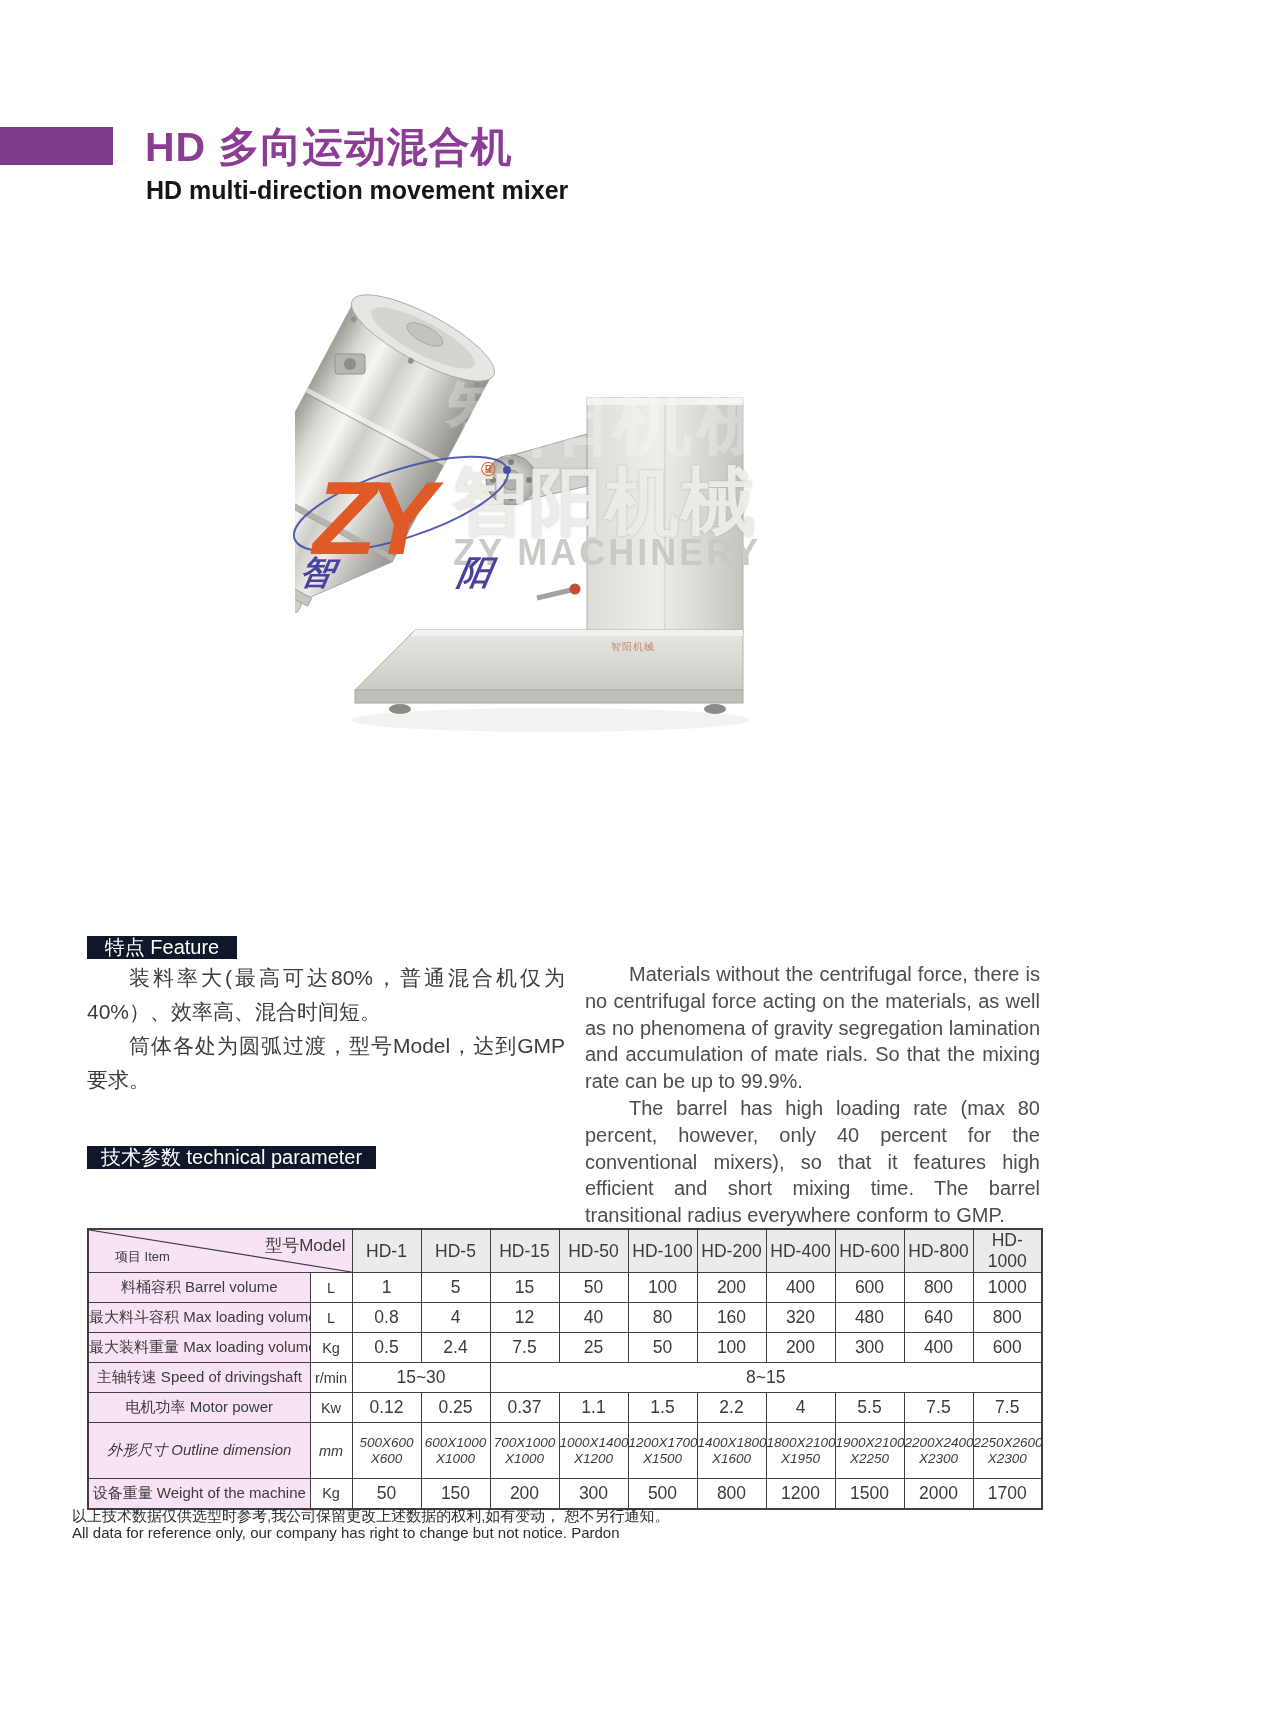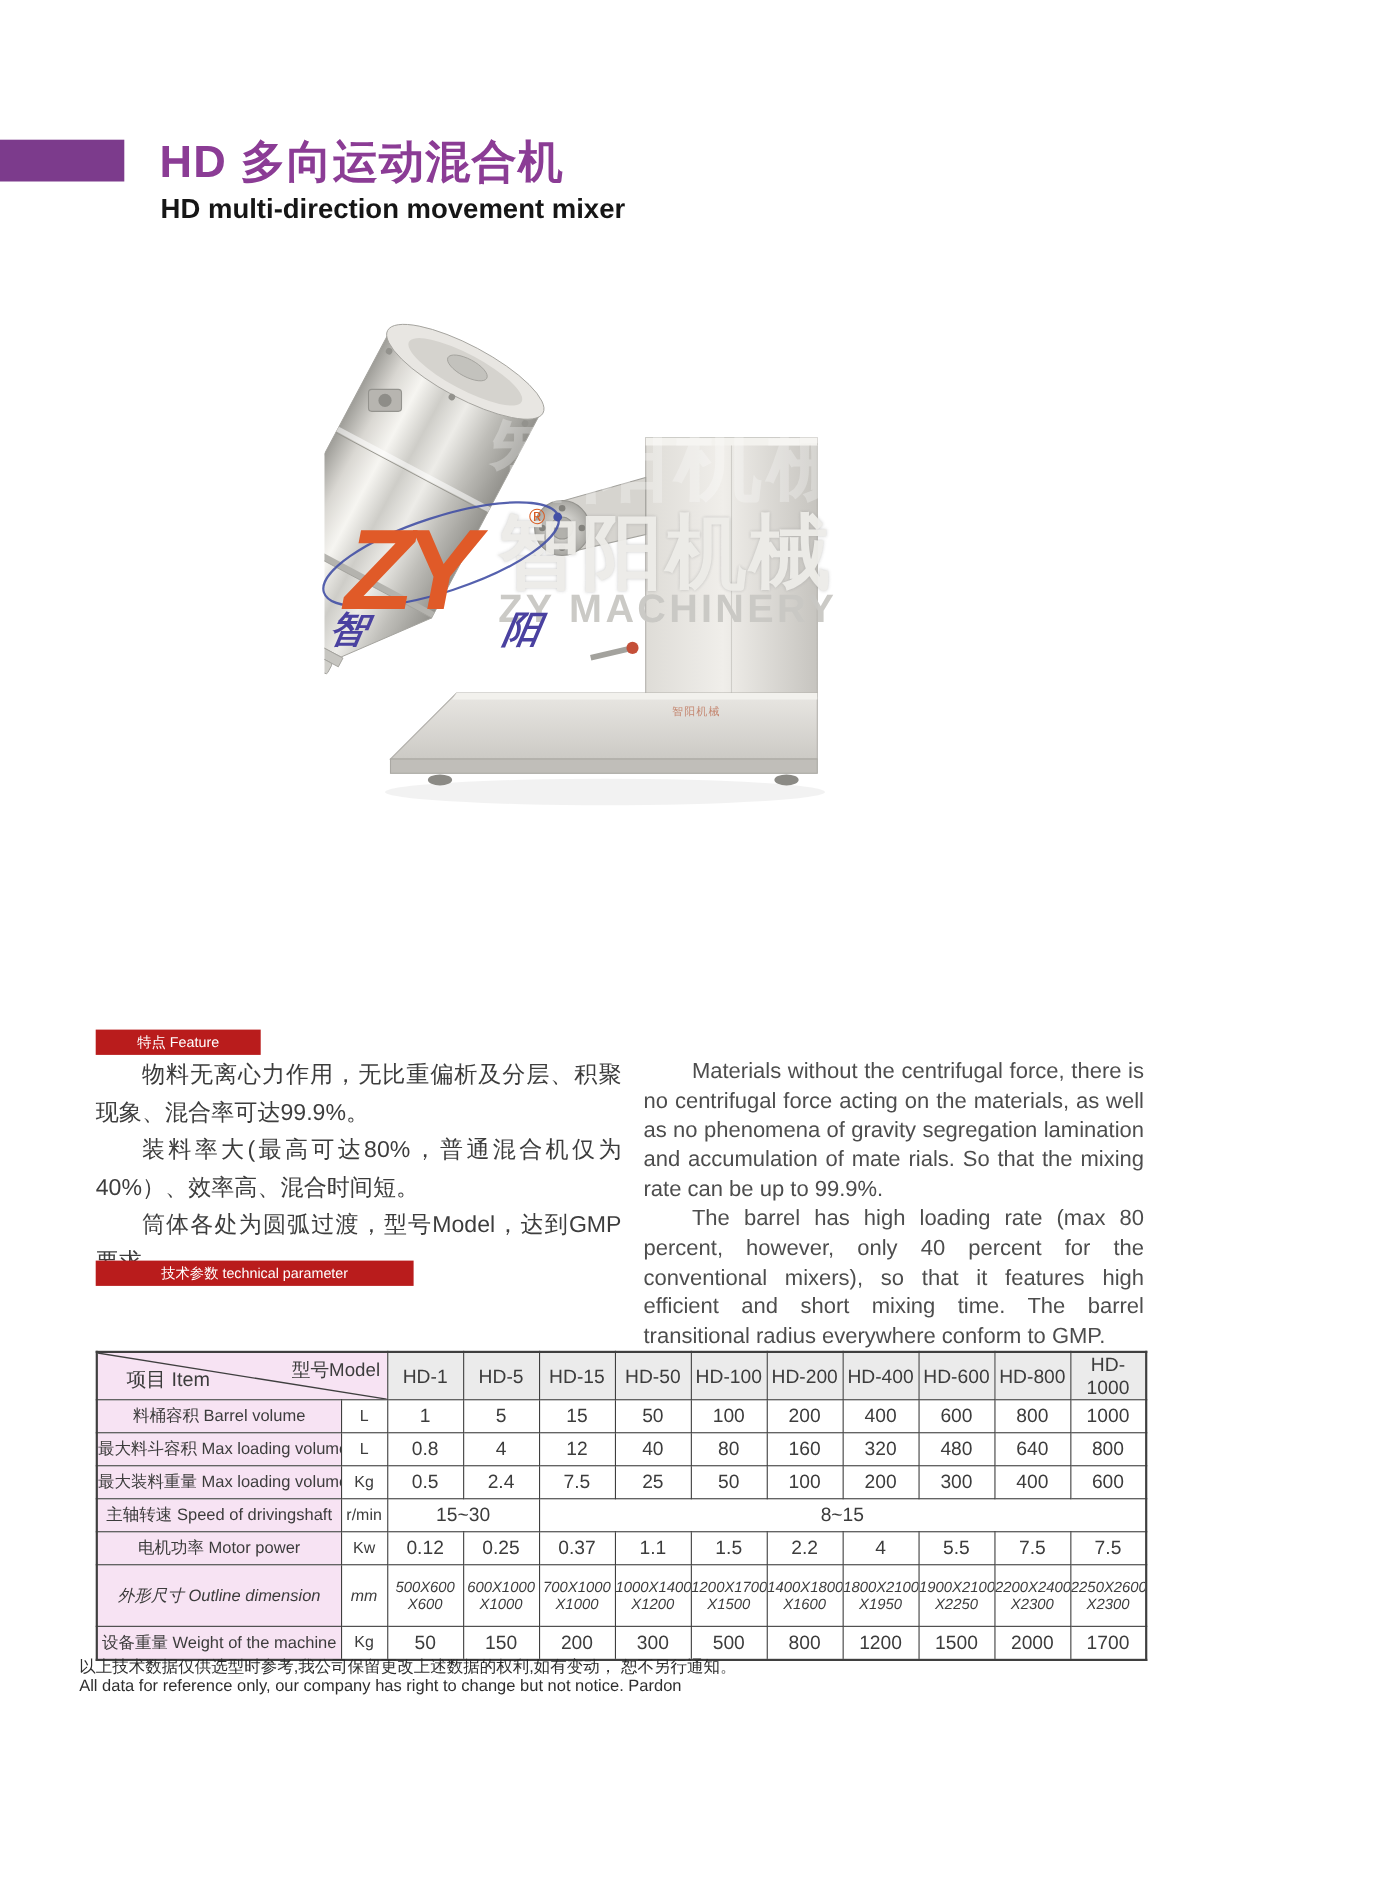--- a/index.html
+++ b/index.html
@@ -64,22 +64,22 @@
     font-family: "DejaVu Serif", serif;
     font-style: italic; font-weight: bold;
     font-size: 34px; color: #4a41a0;
     word-spacing: 112px; transform: skewX(-10deg);
     white-space: nowrap;
   }
 
   
   .badge {
     position: absolute; height: 23px; line-height: 23px;
-    background: #b91c1c; color: #ffffff;
-    font-size: 13px; text-align: center;
+    background: #0f172a; color: #ffffff;
+    font-size: 20px; text-align: center;
   }
   .badge-feature { left: 87px; top: 936px; width: 150px; }
   .badge-tech    { left: 87px; top: 1146px; width: 289px; }
 
   .feat-cn {
     position: absolute; left: 87px; top: 961px; width: 478px;
     font-size: 21px; line-height: 34px; color: #3d3d3d;
     text-align: justify;
   }
   .feat-cn p { margin: 0; text-indent: 2em; }
@@ -105,21 +105,21 @@
   .spec-table tbody tr { height: 30px; }
   .spec-table tbody tr.tall { height: 56px; font-style: italic; }
   .mdl { background: #ebebeb; font-size: 17.5px; }
   .corner {
     background: #f7e3f3; position: relative;
   }
   .corner .diag {
     position: absolute; left: 0; top: 0; width: 100%; height: 100%;
   }
   .corner-item {
-    position: absolute; left: 26px; bottom: 6px; font-size: 18px;
+    position: absolute; left: 26px; bottom: 6px; font-size: 13px;
   }
   .corner-model {
     position: absolute; right: 6px; top: 4px; font-size: 17px;
   }
   .rlabel { background: #f7e3f3; font-size: 15px; white-space: nowrap; }
   .unit  { font-size: 14.5px; }
   .val   { font-size: 17.5px; }
   .dim   { font-size: 13.5px; line-height: 15.5px; white-space: pre-line; }
 
   .notes {
@@ -216,21 +216,20 @@
     <ellipse cx="118" cy="66" rx="112" ry="34" transform="rotate(-18 118 66)" fill="none" stroke="#4350a5" stroke-width="2" opacity="0.9"></ellipse>
     <circle cx="224" cy="32" r="4" fill="#4350a5"></circle>
     <text x="30" y="116" font-size="104" font-style="italic" font-weight="bold" letter-spacing="-10" fill="#e05a28">ZY</text>
     <text x="198" y="38" font-size="20" fill="#d85a20">®</text>
   </svg>
   <div class="logo-script">智 阳</div>
 
   <div class="badge badge-feature">特点 Feature</div>
 
   <div class="feat-cn">
-    <p>物料无离心力作用，无比重偏析及分层、积聚现象、混合率可达99.9%。</p>
     <p>装料率大(最高可达80%，普通混合机仅为40%）、效率高、混合时间短。</p>
     <p>筒体各处为圆弧过渡，型号Model，达到GMP要求。</p>
   </div>
 
   <div class="feat-en">
     <p>Materials without the centrifugal force, there is no centrifugal force acting on the materials, as well as no phenomena of gravity segregation lamination and accumulation of mate rials. So that the mixing rate can be up to 99.9%.</p>
     <p>The barrel has high loading rate (max 80 percent, however, only 40 percent for the conventional mixers), so that it features high efficient and short mixing time. The barrel transitional radius everywhere conform to GMP.</p>
   </div>
 
   <div class="badge badge-tech">技术参数  technical parameter</div>

